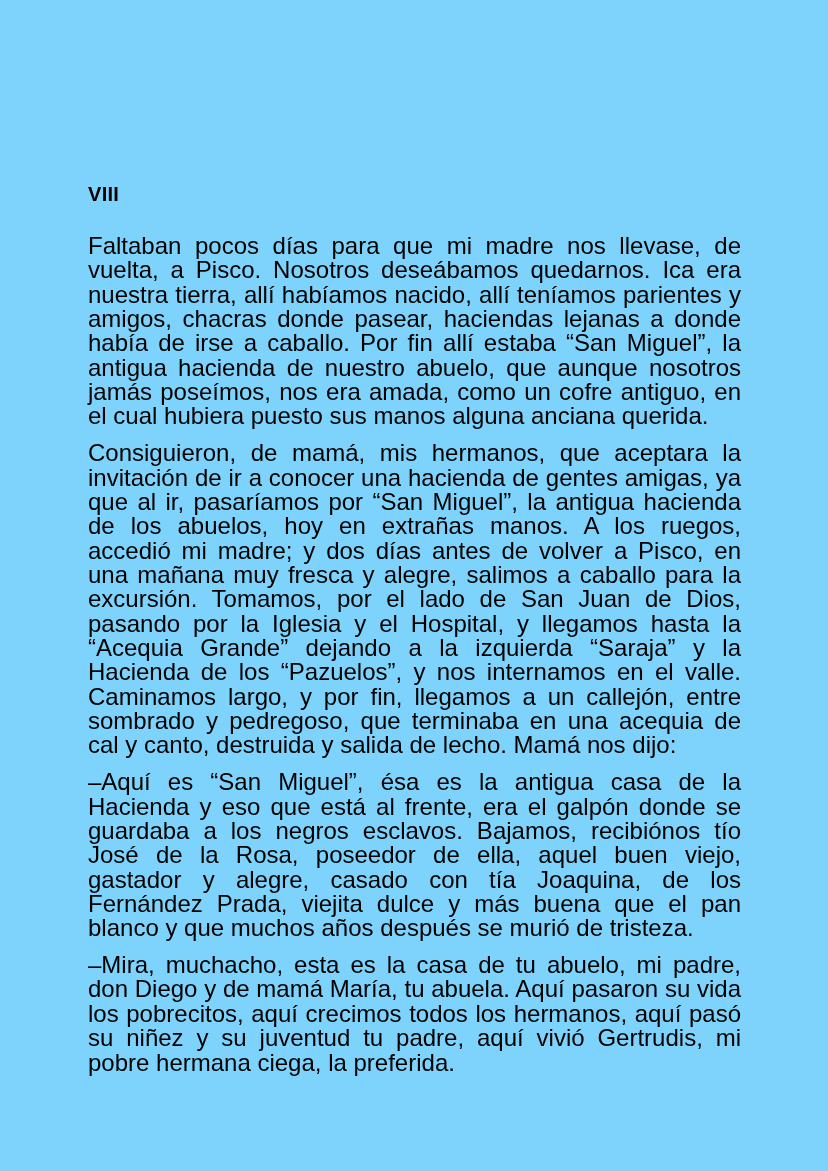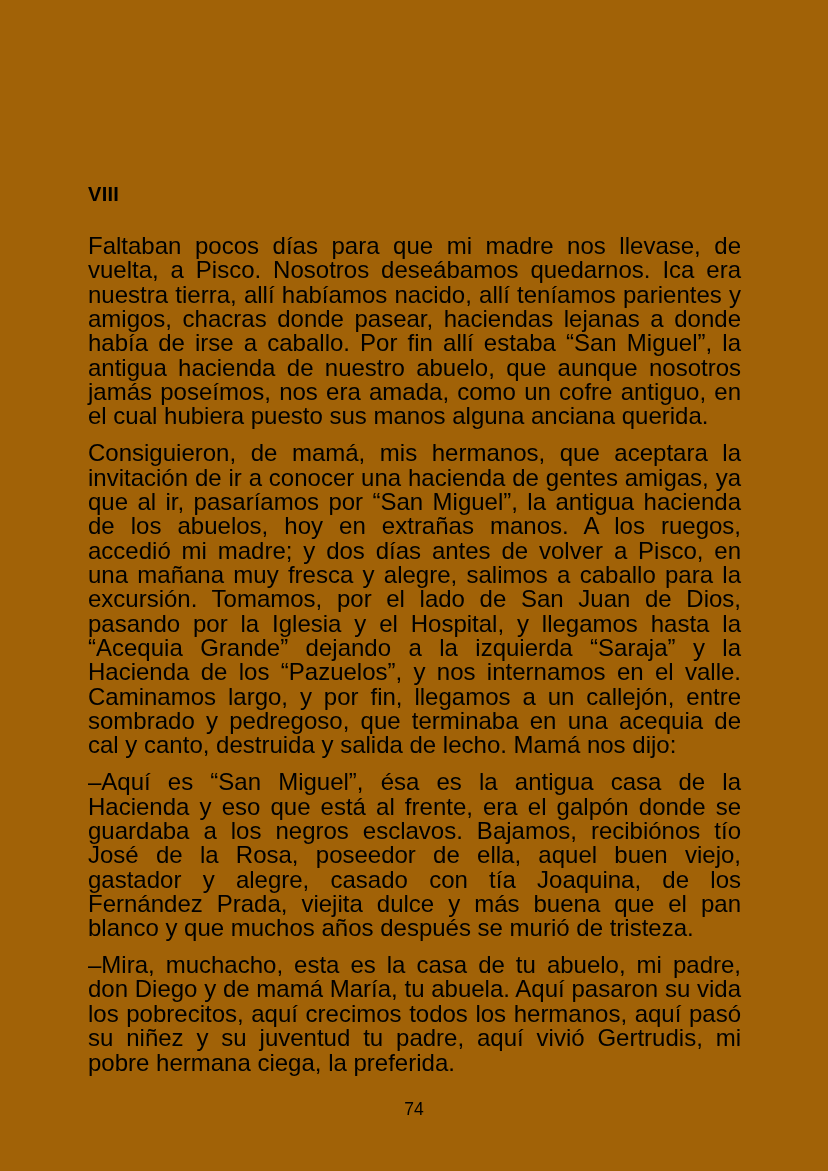--- a/index.html
+++ b/index.html
@@ -14,21 +14,21 @@
     font-family: "Liberation Sans", sans-serif;
     color: #000000;
     -webkit-font-smoothing: antialiased;
   }
   .page {
     position: absolute;
     left: 0;
     top: 0;
     width: 828px;
     height: 1171px;
-    background: #a16207;
+    background: #7dd3fc;
     overflow: hidden;
   }
   .content {
     position: absolute;
     left: 88px;
     top: 182px;
     width: 653px;
   }
   .chapter-heading {
     font-size: 20px;
@@ -76,15 +76,14 @@
 
     <p class="para">Consiguieron, de mamá, mis hermanos, que aceptara la invitación de ir a conocer una hacienda de gentes amigas, ya que al ir, pasaríamos por “San Miguel”, la antigua hacienda de los abuelos, hoy en extrañas manos. A los ruegos, accedió mi madre; y dos días antes de volver a Pisco, en una mañana muy fresca y alegre, salimos a caballo para la excursión. Tomamos, por el lado de San Juan de Dios, pasando por la Iglesia y el Hospital, y llegamos hasta la “Acequia Grande” dejando a la izquierda “Saraja” y la Hacienda de los “Pazuelos”, y nos internamos en el valle. Caminamos largo, y por fin, llegamos a un callejón, entre sombrado y pedregoso, que terminaba en una acequia de cal y canto, destruida y salida de lecho. Mamá nos dijo:</p>
 
     <p class="para">–Aquí es “San Miguel”, ésa es la antigua casa de la Hacienda y eso que está al frente, era el galpón donde se guardaba a los negros esclavos. Bajamos, recibiónos tío José de la Rosa, poseedor de ella, aquel buen viejo, gastador y alegre, casado con tía Joaquina, de los Fernández Prada, viejita dulce y más buena que el pan blanco y que muchos años después se murió de tristeza.</p>
 
 
     <p class="para">–Mira, muchacho, esta es la casa de tu abuelo, mi padre, don Diego y de mamá María, tu abuela. Aquí pasaron su vida los pobrecitos, aquí crecimos todos los hermanos, aquí pasó su niñez y su juventud tu padre, aquí vivió Gertrudis, mi pobre hermana ciega, la preferida.</p>
 
   </div>
 
-  <div class="page-number">74</div>
 
 </div>
 
 </body></html>

